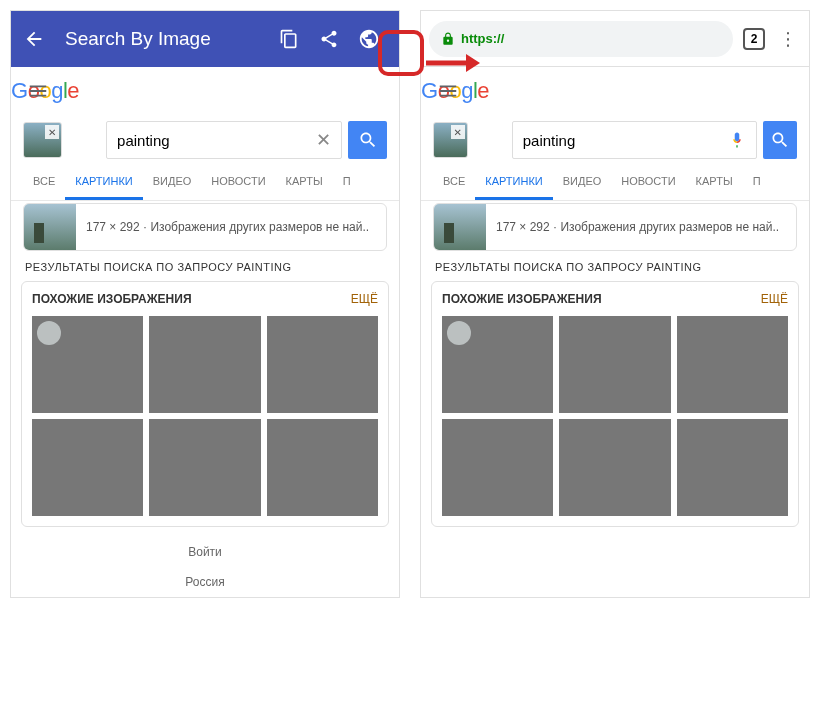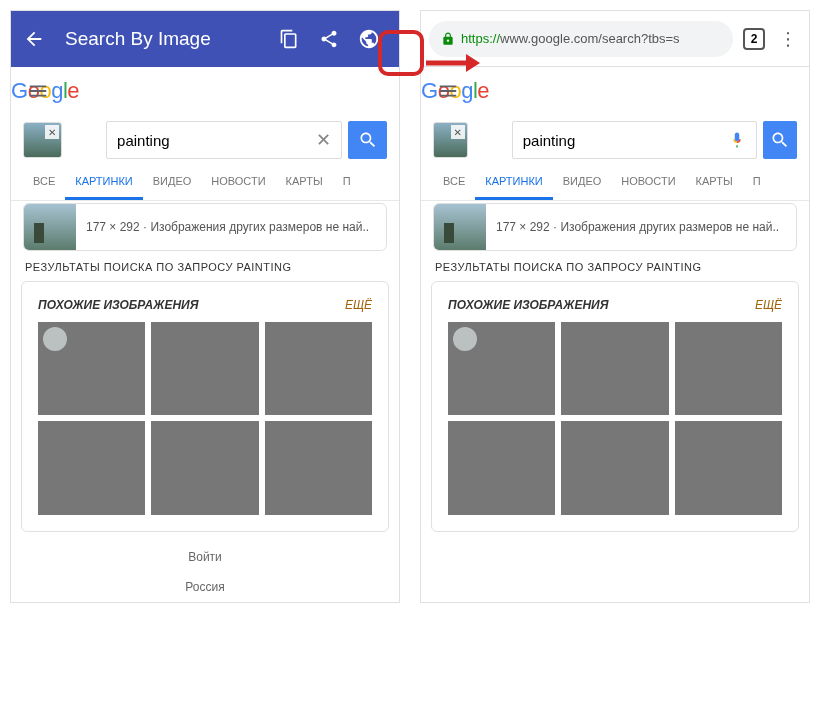--- a/index.html
+++ b/index.html
@@ -4,21 +4,21 @@
 <style>
 * { margin: 0; padding: 0; box-sizing: border-box; font-family: Arial, sans-serif; }
 body { background: #fff; width: 831px; height: 710px; position: relative; }
 .container { display: flex; gap: 20px; padding: 10px; }
 .phone { width: 390px; border: 1px solid #e0e0e0; background: #fff; position: relative; }
 .app-bar { background: #3F51B5; height: 56px; display: flex; align-items: center; padding: 8px 12px; color: #fff; }
 .app-bar .back { margin-right: 20px; cursor: pointer; }
 .app-bar .title { flex: 1; font-size: 19px; font-weight: 400; }
 .app-bar .icon-btn { width: 36px; height: 36px; display: flex; align-items: center; justify-content: center; cursor: pointer; margin-left: 4px; }
 .chrome-bar { height: 56px; display: flex; align-items: center; padding: 0 8px; background: #fff; border-bottom: 1px solid #e0e0e0; }
-.url-box { flex: 1; background: #f1f3f4; border-radius: 18px; height: 36px; display: flex; align-items: center; padding: 0 12px; font-size: 13px; color: #555; overflow: hidden; white-space: nowrap; }
+.url-box { flex: 1; background: #f1f3f4; border-radius: 18px; height: 36px; display: flex; align-items: center; padding: 0 12px; font-size: 13px; color: #555; overflow: hidden; white-space: nowrap; font-weight: bold; }
 .url-box .lock { color: #0a0; margin-right: 6px; }
 .url-box .https { color: #0a8c0a; }
 .tabs-count { width: 22px; height: 22px; border: 2px solid #555; border-radius: 4px; display: flex; align-items: center; justify-content: center; font-size: 12px; font-weight: bold; margin: 0 10px; }
 .dots { font-size: 18px; color: #555; padding: 0 4px; }
 .header-row { display: flex; align-items: center; height: 48px; position: relative; }
 .menu-btn { position: absolute; left: 16px; cursor: pointer; }
 .google-logo { font-size: 22px; font-weight: 500; letter-spacing: -0.5px; }
 .g-b { color: #4285F4; } .g-r { color: #EA4335; } .g-y { color: #FBBC05; } .g-g { color: #34A853; }
 .search-row { display: flex; align-items: center; padding: 6px 12px; gap: 6px; }
 .thumb-chip { width: 44px; height: 36px; border: 1px solid #ddd; border-radius: 3px; display: flex; align-items: center; position: relative; background: linear-gradient(180deg, #8bb0c4 0%, #4a6b5a 100%); }
@@ -29,21 +29,21 @@
 .mic { cursor: pointer; margin-left: 6px; }
 .search-btn { width: 44px; height: 38px; background: #4285F4; border-radius: 2px; display: flex; align-items: center; justify-content: center; cursor: pointer; }
 .tabs { display: flex; padding: 0 12px; border-bottom: 1px solid #e8e8e8; font-size: 11px; color: #777; overflow: hidden; }
 .tabs .tab { padding: 10px 10px; cursor: pointer; white-space: nowrap; }
 .tabs .tab.active { color: #1a73e8; border-bottom: 3px solid #1a73e8; }
 .size-card { margin: 2px 12px; border: 1px solid #e0e0e0; border-radius: 6px; height: 48px; display: flex; align-items: center; overflow: hidden; font-size: 12px; color: #555; }
 .size-card .thumb { width: 52px; height: 48px; background: linear-gradient(180deg, #a8c4d4 0%, #5a7a6a 100%); position: relative; }
 .size-card .thumb::after { content:''; position:absolute; left:10px; bottom:8px; width:10px; height:20px; background:#3a4a3a; }
 .size-card .txt { padding: 0 10px; white-space: nowrap; overflow: hidden; }
 .section-title { font-size: 11px; color: #333; letter-spacing: 0.5px; padding: 8px 14px; font-weight: 500; }
-.similar-card { margin: 0 10px 10px; border: 1px solid #e0e0e0; border-radius: 6px; padding: 16px; font-style: italic; }
+.similar-card { margin: 0 10px 10px; border: 1px solid #e0e0e0; border-radius: 6px; padding: 10px; }
 .similar-head { display: flex; justify-content: space-between; align-items: center; margin-bottom: 10px; font-size: 12px; }
 .similar-head .lbl { font-weight: bold; color: #333; }
 .similar-head .more { color: #a16207; cursor: pointer; font-weight: 500; }
 .img-grid { display: grid; grid-template-columns: repeat(3, 1fr); gap: 6px; }
 .img-grid .cell { aspect-ratio: 1.15/1; background: #777; }
 .p1 { background: linear-gradient(180deg, #2a4a5a 0%, #1a3a2a 60%, #3a5a3a 100%); position:relative; }
 .p1::before{content:'';position:absolute;top:5px;left:5px;width:24px;height:24px;background:#d8e0e0;border-radius:50%;opacity:0.7;}
 .p2 { background: linear-gradient(180deg, #6a7a7a 0%, #4a5a4a 55%, #2a3a2a 100%); }
 .p3 { background: linear-gradient(180deg, #1a2a4a 0%, #2a3a5a 60%, #1a2a3a 100%); }
 .p4 { background: linear-gradient(180deg, #8a9a9a 0%, #3a5a5a 50%, #1a3a3a 100%); }
@@ -151,21 +151,20 @@
 
   <div class="phone">
     <div class="chrome-bar">
       <div class="url-box">
         <span class="lock">
           <svg width="14" height="14" viewBox="0 0 24 24" fill="#0a8c0a">
               <path d="M18 8h-1V6c0-2.76-2.24-5-5-5S7 3.24 7 6v2H6c-1.1 0-2 .9-2 2v10c0 1.1.9 2 2 2h12c1.1 0 2-.9 2-2V10c0-1.1-.9-2-2-2zm-6 9c-1.1 0-2-.9-2-2s.9-2 2-2 2 .9 2 2-.9 2-2 2zm3.1-9H8.9V6c0-1.71 1.39-3.1 3.1-3.1 1.71 0 3.1 1.39 3.1 3.1v2z"></path>
             </svg>
         </span>
         <span class="https">https://</span>
-          <span>www.google.com/search?tbs=s</span>
       </div>
       <div class="tabs-count">2</div>
       <span class="dots">⋮</span>
     </div>
 
     <div class="header-row">
       <span class="menu-btn">
         <svg width="22" height="22" viewBox="0 0 24 24" fill="#5f6368">
             <path d="M3 18h18v-2H3v2zm0-5h18v-2H3v2zm0-7v2h18V6H3z"></path>
           </svg>

